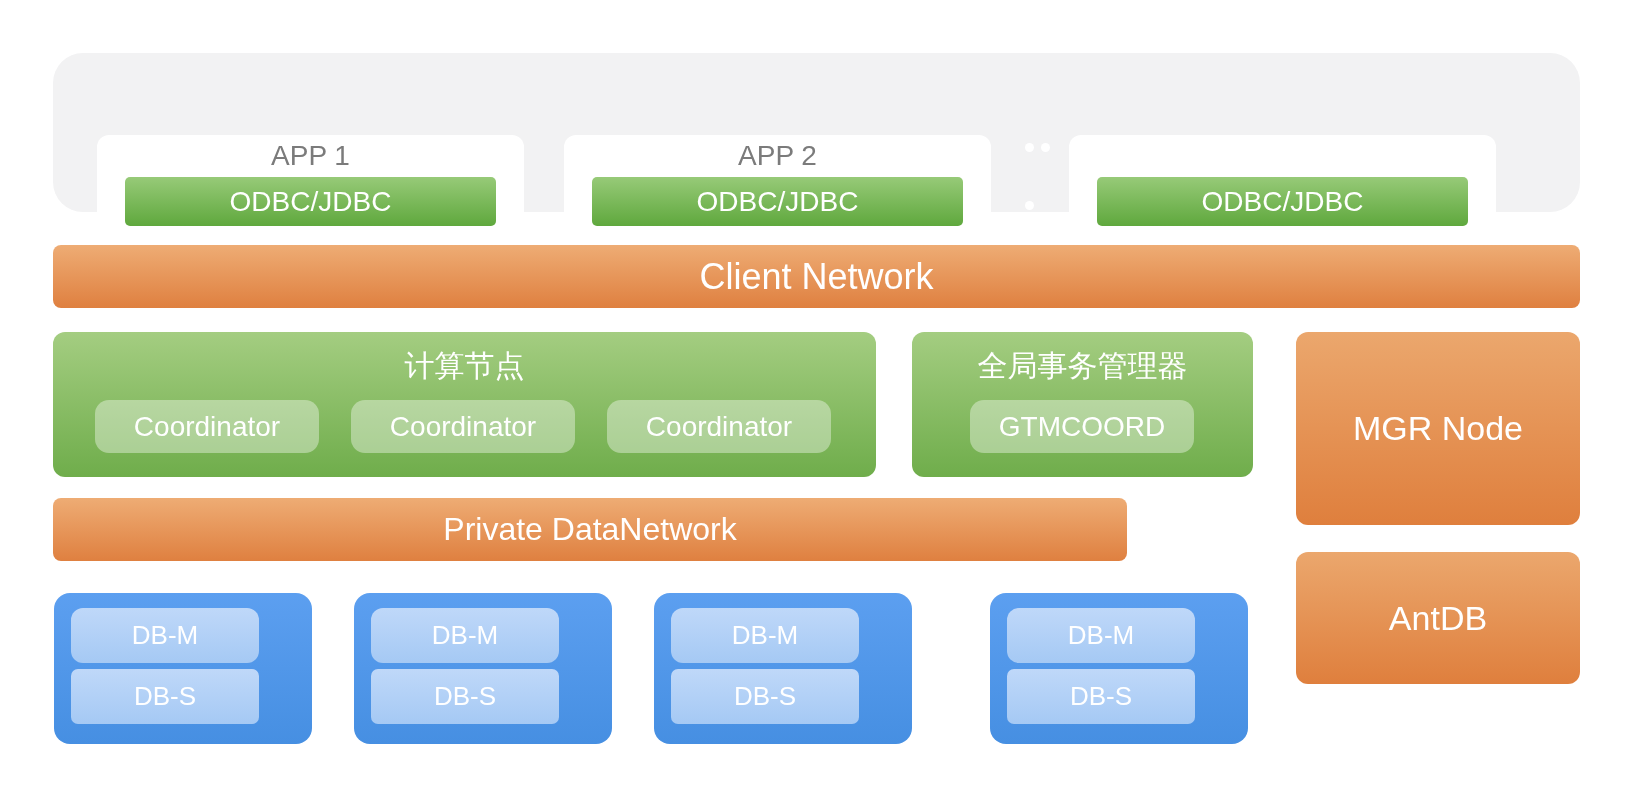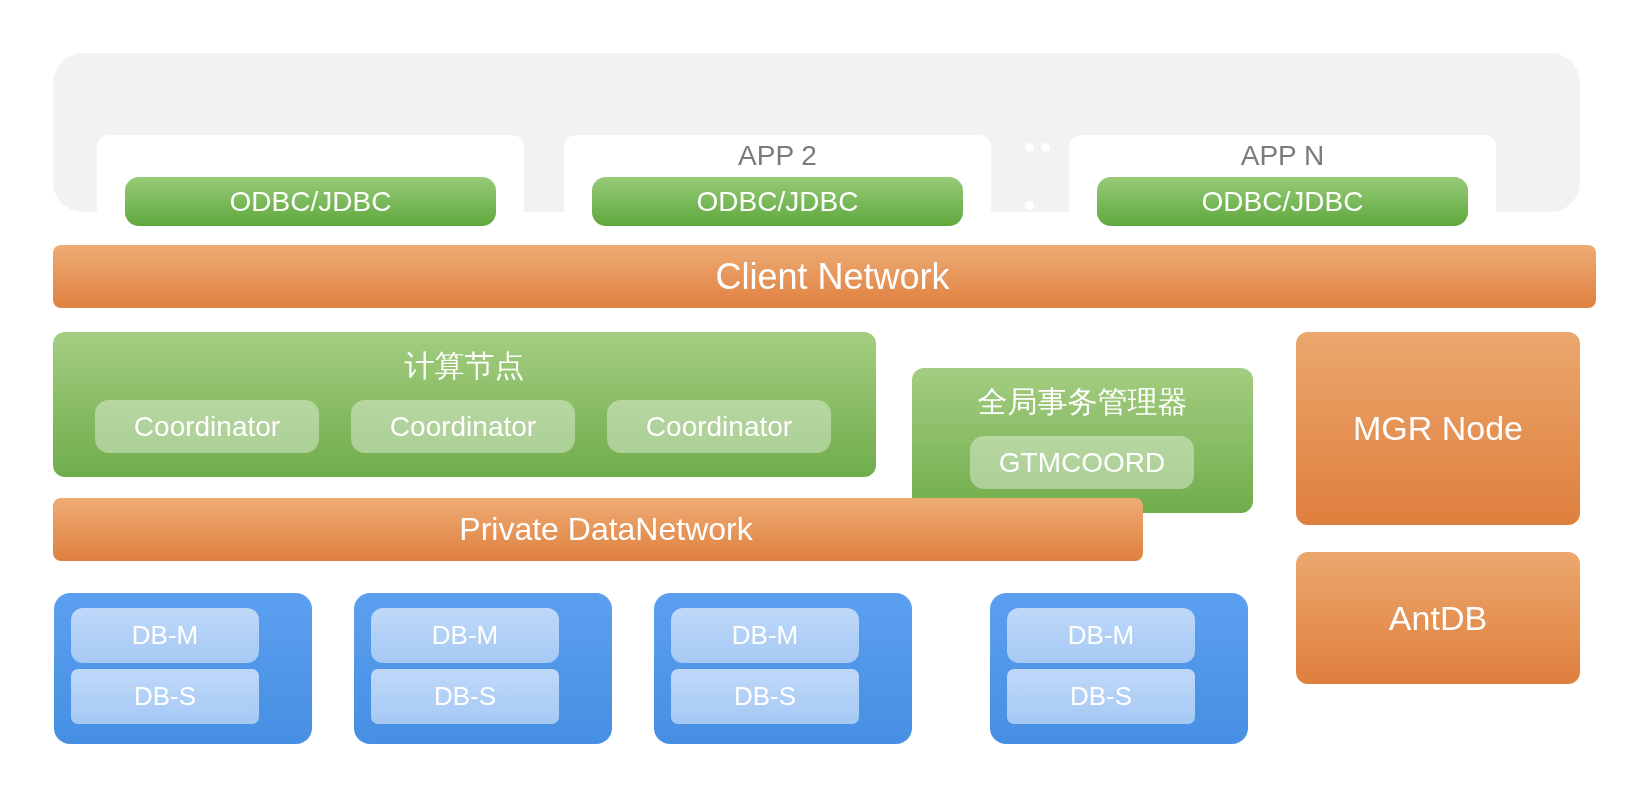--- a/index.html
+++ b/index.html
@@ -11,34 +11,33 @@
 
   
   .app-wrap{left:53px;top:53px;width:1527px;height:159px;background:#f2f2f3;border-radius:30px;}
   .app-card{top:82px;width:427px;height:103px;background:#ffffff;border-radius:12px;}
   .app-card .app-title{
     position:absolute;left:0;top:0;width:100%;height:42px;
     display:flex;align-items:center;justify-content:center;
     color:#7b7b7b;font-size:28px;
   }
   .odbc-btn{
-    position:absolute;left:28px;right:28px;top:42px;height:49px;border-radius:14px;
+    position:absolute;left:28px;right:28px;top:42px;height:49px;border-radius:5px;
     background:linear-gradient(180deg,#97ca78 0%,#5fa83d 100%);
     display:flex;align-items:center;justify-content:center;
     color:#ffffff;font-size:28px;
   }
   .dot{position:absolute;width:9px;height:9px;border-radius:50%;background:#ffffff;}
 
   
   .net-bar{
     border-radius:8px;
     background:linear-gradient(180deg,#eeac74 0%,#df8040 100%);
     display:flex;align-items:center;justify-content:center;
     color:#ffffff;
-    padding-left:16px;
   }
   .client-net{left:53px;top:245px;width:1527px;height:63px;font-size:36px;}
   .private-net{left:53px;top:498px;width:1074px;height:63px;font-size:32px;}
 
   
   .green-box{
     top:332px;height:145px;border-radius:12px;
     background:linear-gradient(180deg,#a4cd81 0%,#6fad4b 100%);
   }
   .green-box .g-title{
@@ -46,21 +45,21 @@
     display:flex;align-items:center;justify-content:center;
     color:#ffffff;font-size:30px;
   }
   .pill{
     position:absolute;top:68px;width:224px;height:53px;border-radius:14px;
     background:rgba(255,255,255,0.38);
     display:flex;align-items:center;justify-content:center;
     color:#ffffff;font-size:28px;
   }
   .compute-box{left:53px;width:823px;}
-  .gtm-box{left:912px;width:341px;margin-top:36px;}
+  .gtm-box{left:912px;width:341px;}
 
   
   .orange-box{
     left:1296px;width:284px;border-radius:12px;
     background:linear-gradient(180deg,#eba76d 0%,#df7f3d 100%);
     display:flex;flex-direction:column;align-items:center;justify-content:center;
     color:#ffffff;font-size:34px;text-align:right;line-height:1.3;
   }
   .mgr-box{top:332px;height:193px;}
   .cc-box{top:552px;height:132px;}
@@ -79,30 +78,30 @@
   .db-m{top:15px;} .db-s{top:76px;border-radius:7px;}
 </style>
 </head>
 <body>
 
 <div class="stage">
 
   <div class="abs app-wrap">
 
     <div class="abs app-card" style="left:44px;">
+      <div class="app-title">APP 1</div>
       <div class="odbc-btn">ODBC/JDBC</div>
     </div>
 
     <div class="abs app-card" style="left:511px;">
       <div class="app-title">APP 2</div>
       <div class="odbc-btn">ODBC/JDBC</div>
     </div>
 
     <div class="abs app-card" style="left:1016px;">
-      <div class="app-title">APP N</div>
       <div class="odbc-btn">ODBC/JDBC</div>
     </div>
 
     <div class="dot" style="left:972px;top:90px;"></div>
     <div class="dot" style="left:988px;top:90px;"></div>
     <div class="dot" style="left:972px;top:148px;"></div>
   </div>
 
   <div class="abs net-bar client-net">Client Network</div>
 

